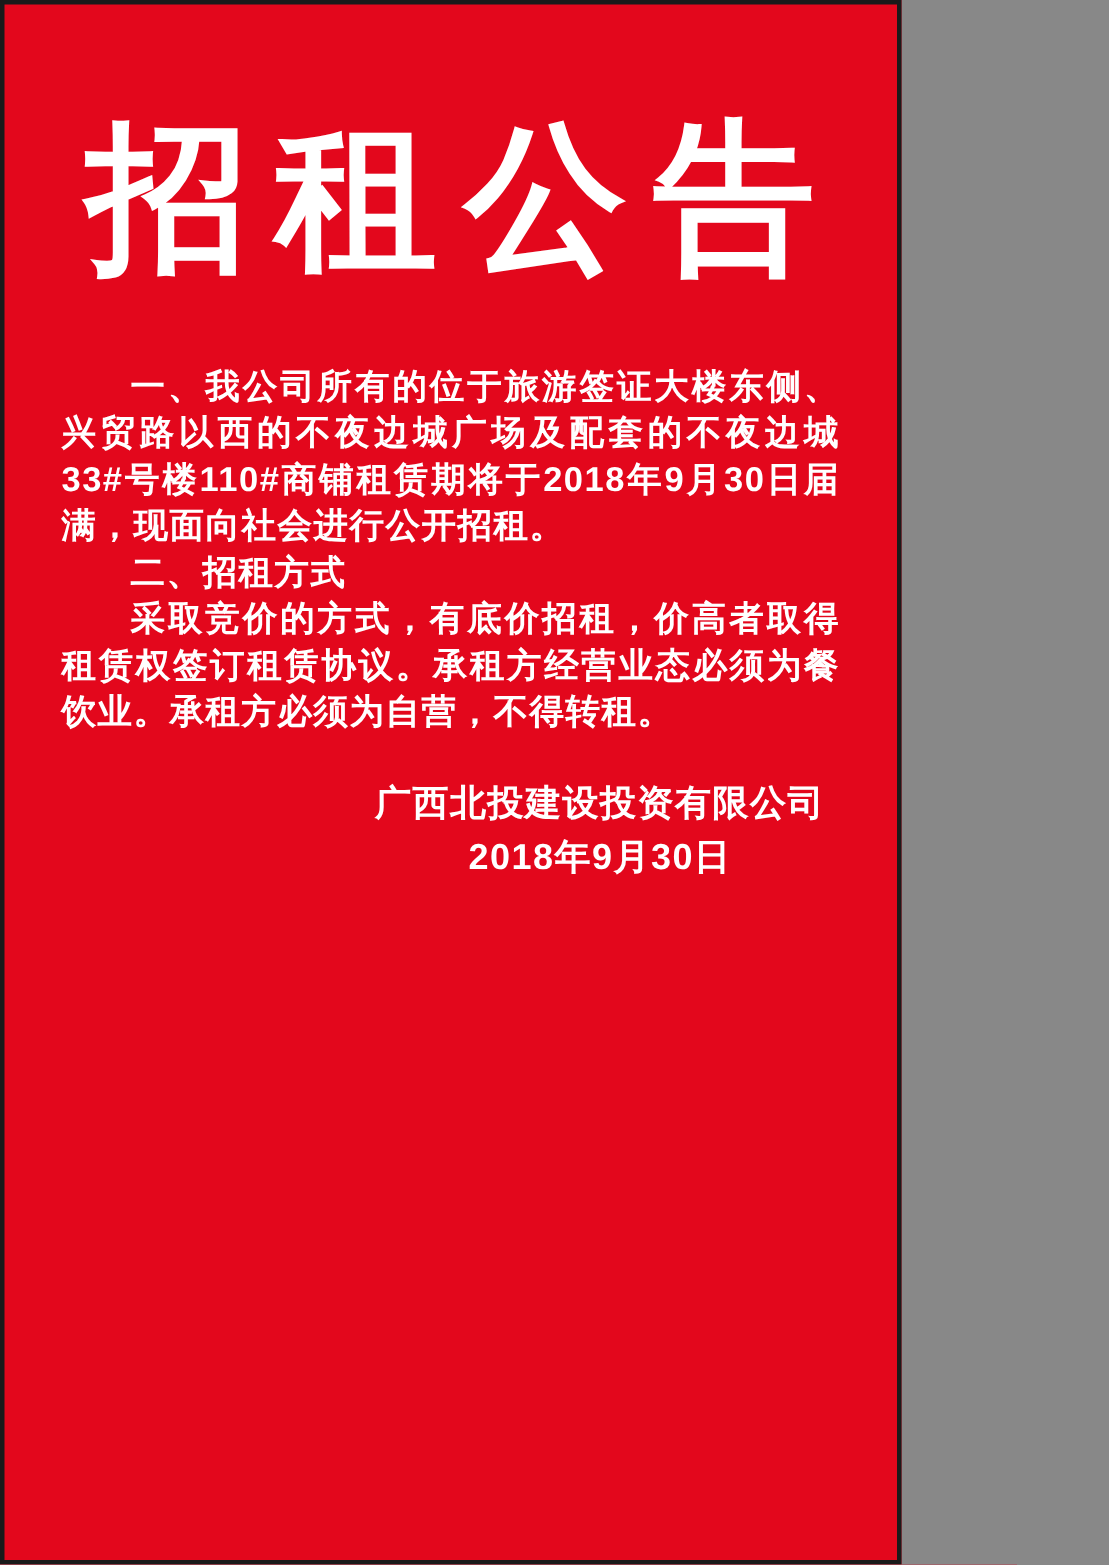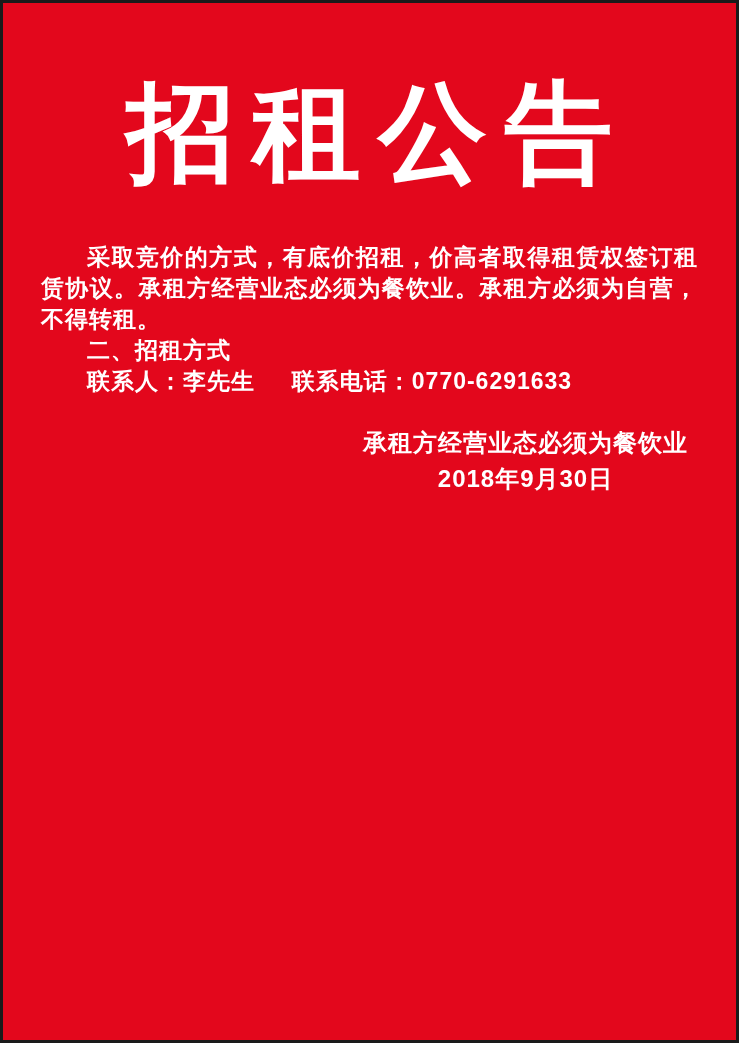--- a/index.html
+++ b/index.html
@@ -7,21 +7,21 @@
     --fg: #ffffff;
     --border: #1a1a1a;
   }
   * { margin: 0; padding: 0; box-sizing: border-box; }
   html, body { background: #888; }
   body {
     font-family: "Liberation Sans", "DejaVu Sans", sans-serif;
     width: 739px;
   }
   .poster {
-    width: 739px;
+    width: 601px;
     height: 1043px;
     background: var(--bg);
     border: 3px solid var(--border);
     color: var(--fg);
     overflow: hidden;
     position: relative;
   }
   .title {
     margin-top: 72px;
     text-align: center;
@@ -62,25 +62,23 @@
   }
 </style>
 </head>
 <body>
 
 <div class="poster">
 
   <h1 class="title">招租公告</h1>
 
   <div class="body">
+    <p class="para">一、我公司所有的位于旅游签证大楼东侧、兴贸路以西的不夜边城广场及配套的不夜边城33#号楼110#商铺租赁期将于2018年9月30日届满，现面向社会进行公开招租。</p>
+    <p class="para">二、招租方式</p>
     <p class="para">采取竞价的方式，有底价招租，价高者取得租赁权签订租赁协议。承租方经营业态必须为餐饮业。承租方必须为自营，不得转租。</p>
-    <p class="para">二、招租方式</p>
-    <p class="para contact">
-      <span>联系人：</span><span>李先生</span><span class="phone-group">联系电话：</span><span>0770-6291633</span>
-    </p>
   </div>
 
   <div class="signature">
-    <div>承租方经营业态必须为餐饮业</div>
+    <div>广西北投建设投资有限公司</div>
     <div>2018年9月30日</div>
   </div>
 
 </div>
 
 </body></html>

